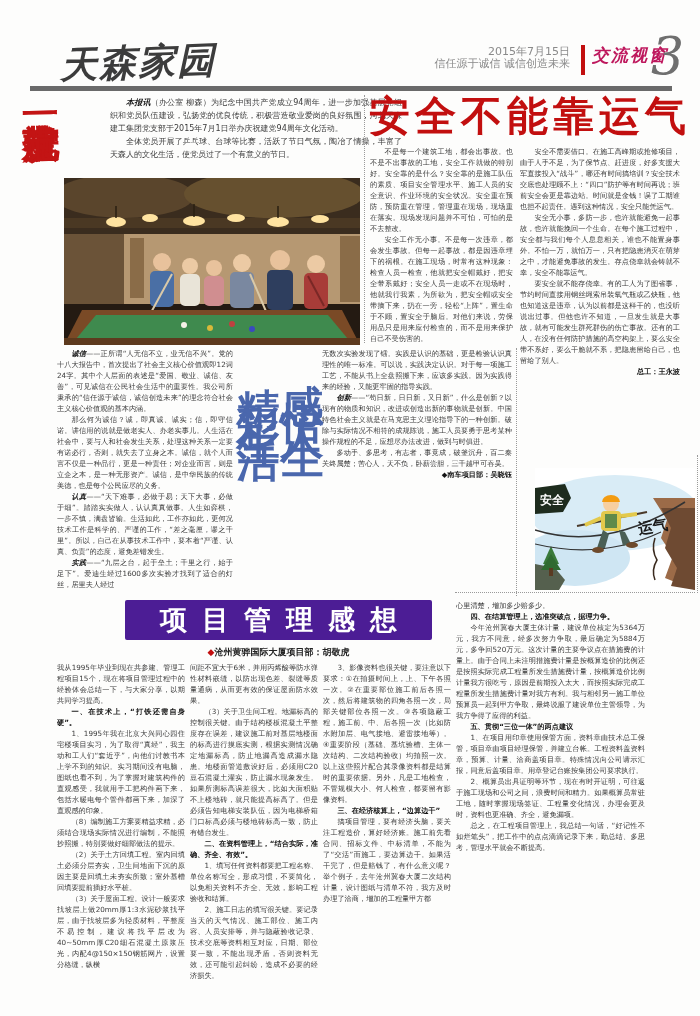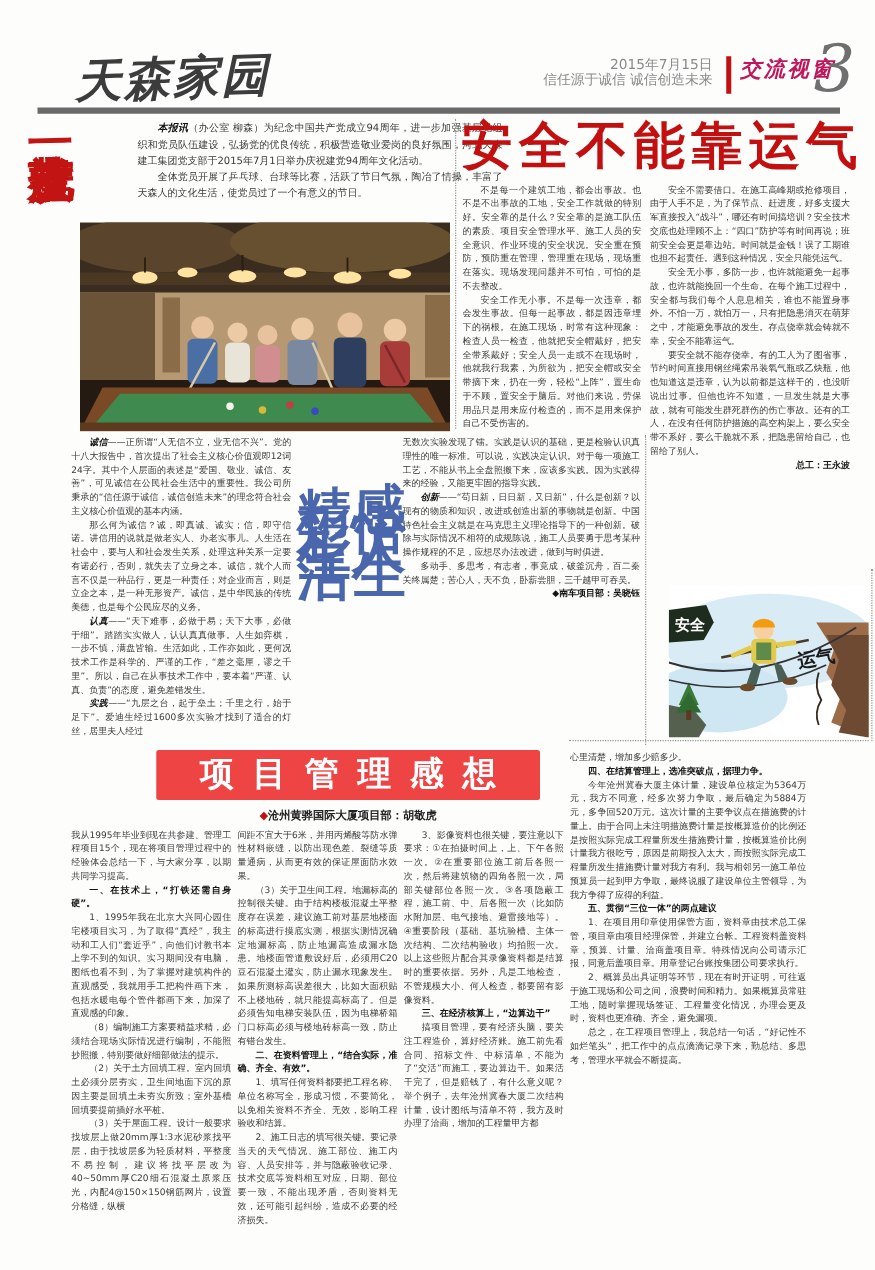--- a/index.html
+++ b/index.html
@@ -30,21 +30,21 @@
   .col p.sig{text-align:right;text-indent:0;font-weight:700;color:#141414;}
   .col p b{font-weight:700;font-style:italic;color:#141414;}
   .intro{font-size:8px;line-height:13px;margin-left:40px;}
   
   .safety-title{left:368px;top:92px;width:324px;height:48px;text-align:center;
                 font-size:41px;font-weight:700;color:#c20f0f;letter-spacing:5px;line-height:48px;}
   
   .bluetitle{color:#4a67ad;font-weight:700;font-size:43px;line-height:46px;letter-spacing:17px;
              font-family:"DejaVu Sans","Liberation Sans",sans-serif;}
   
-  .banner{left:125px;top:600px;width:307px;height:40px;background:#ef4444;border-radius:2px;
+  .banner{left:125px;top:600px;width:307px;height:40px;background:#4c1d95;border-radius:2px;
           color:#ffffff;font-size:27px;font-weight:700;text-align:center;line-height:40px;
           letter-spacing:15px;text-indent:15px;}
   .author{left:125px;top:646px;width:307px;text-align:center;font-size:9px;font-weight:700;color:#222;}
   .author .dm{color:#c20f0f;}
   
   .vdot{border-left:1px dotted #9a9a9a;width:0;}
   .hdot{border-top:1px dotted #9a9a9a;height:0;}
   svg{display:block;}
 </style>
 </head>

